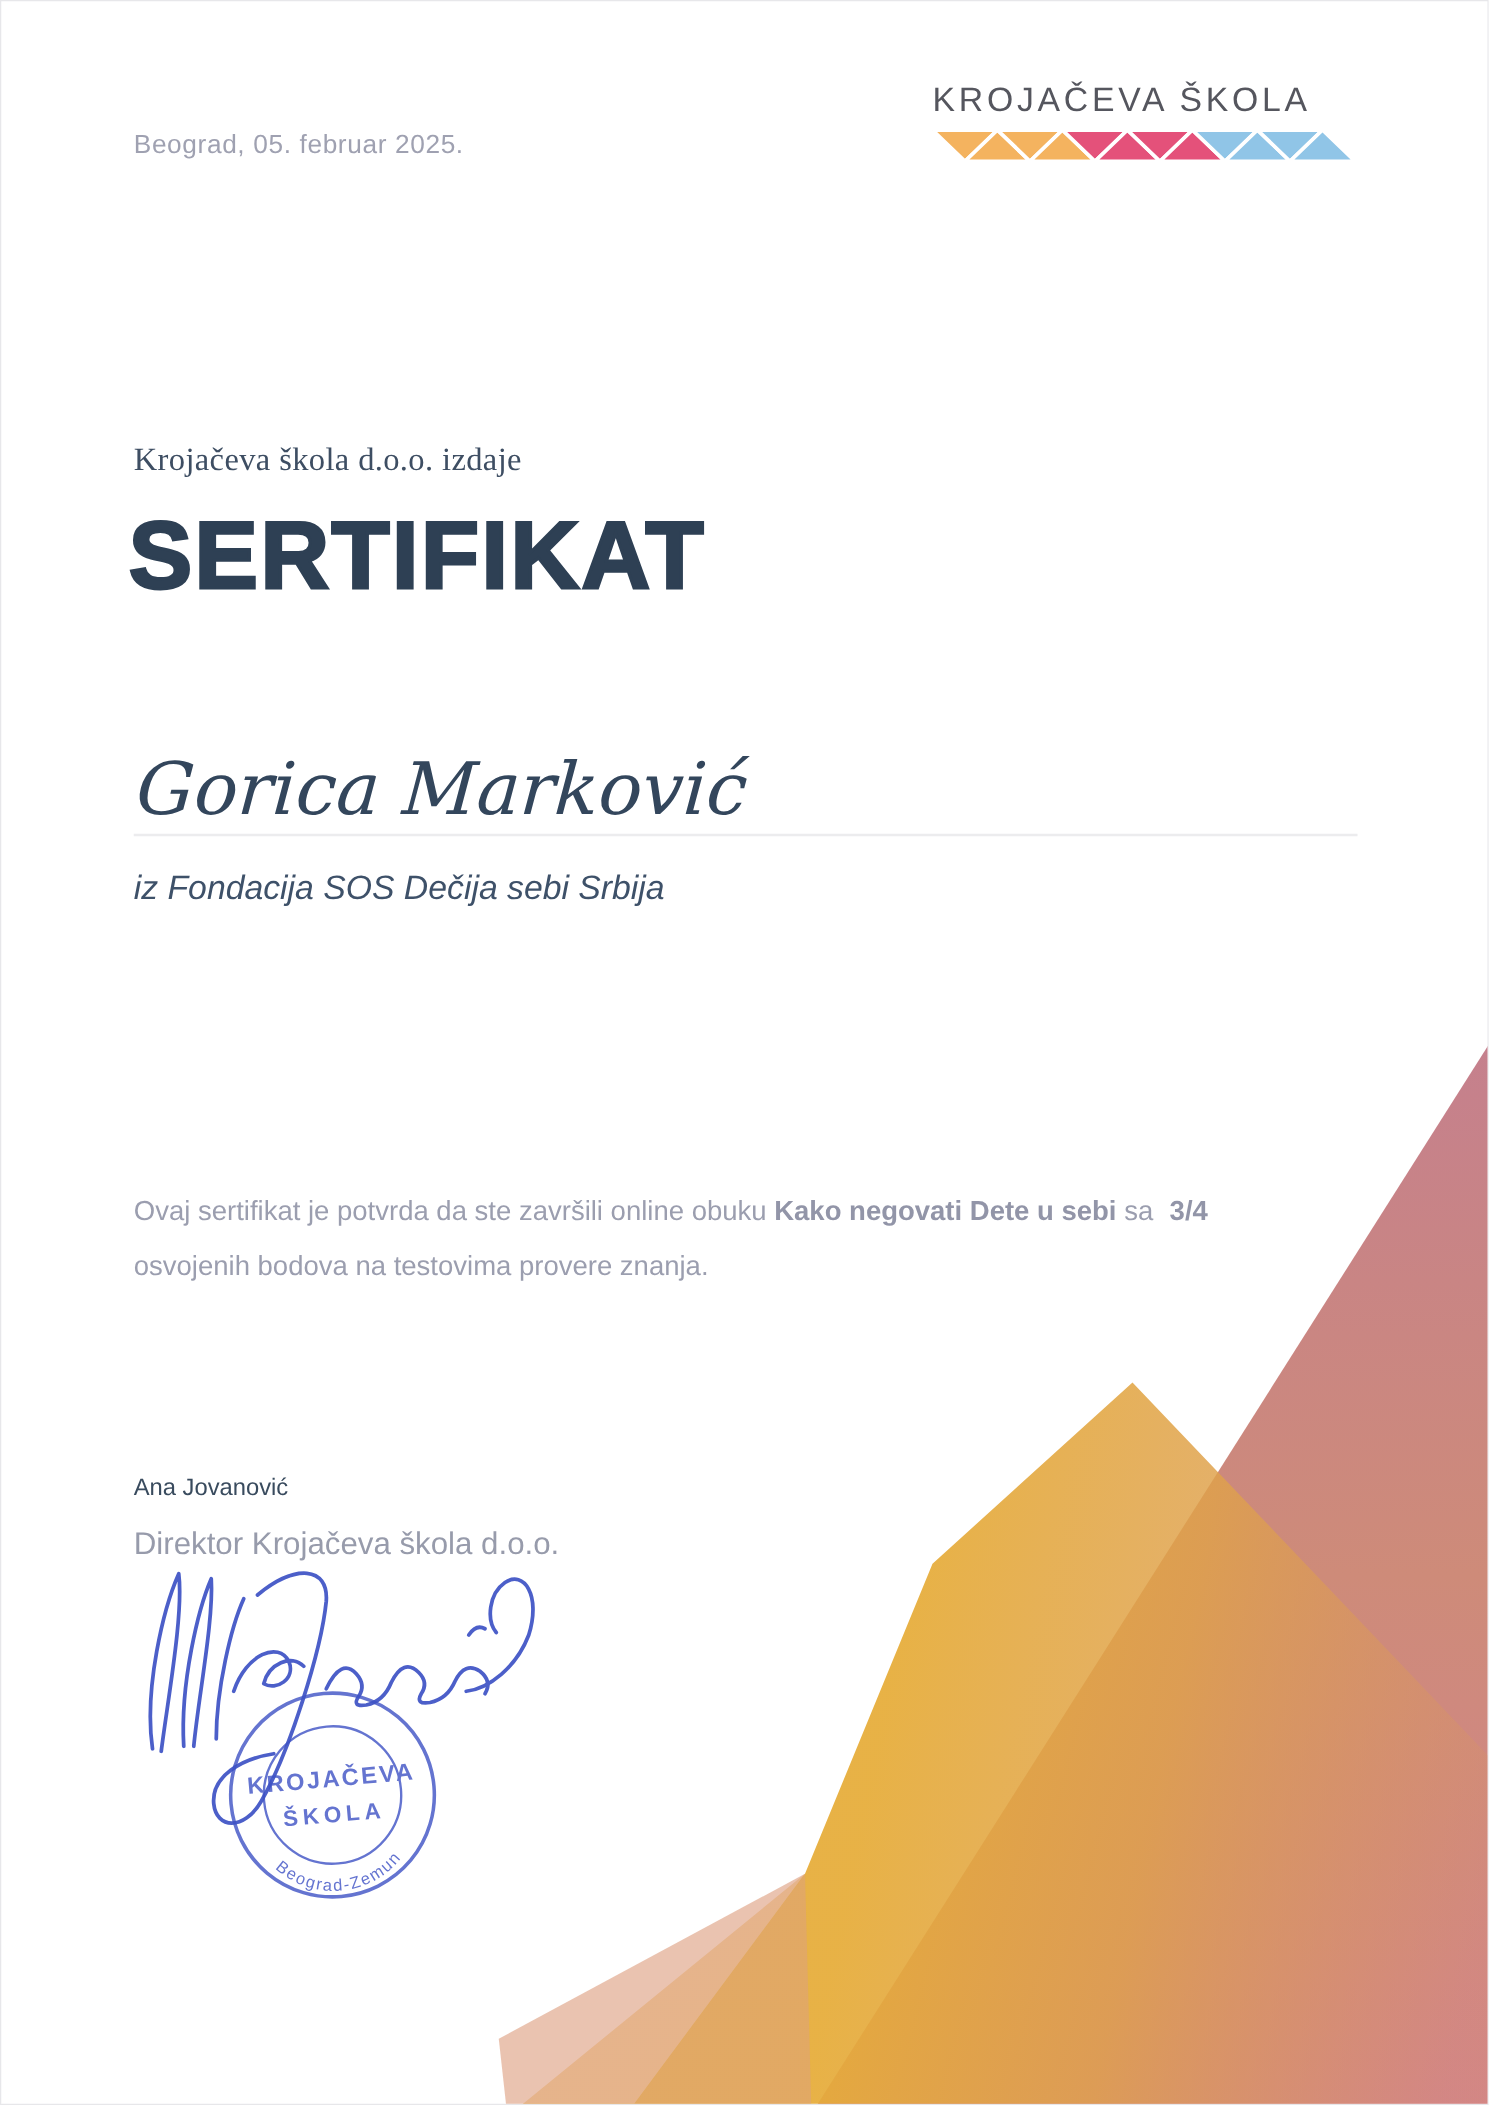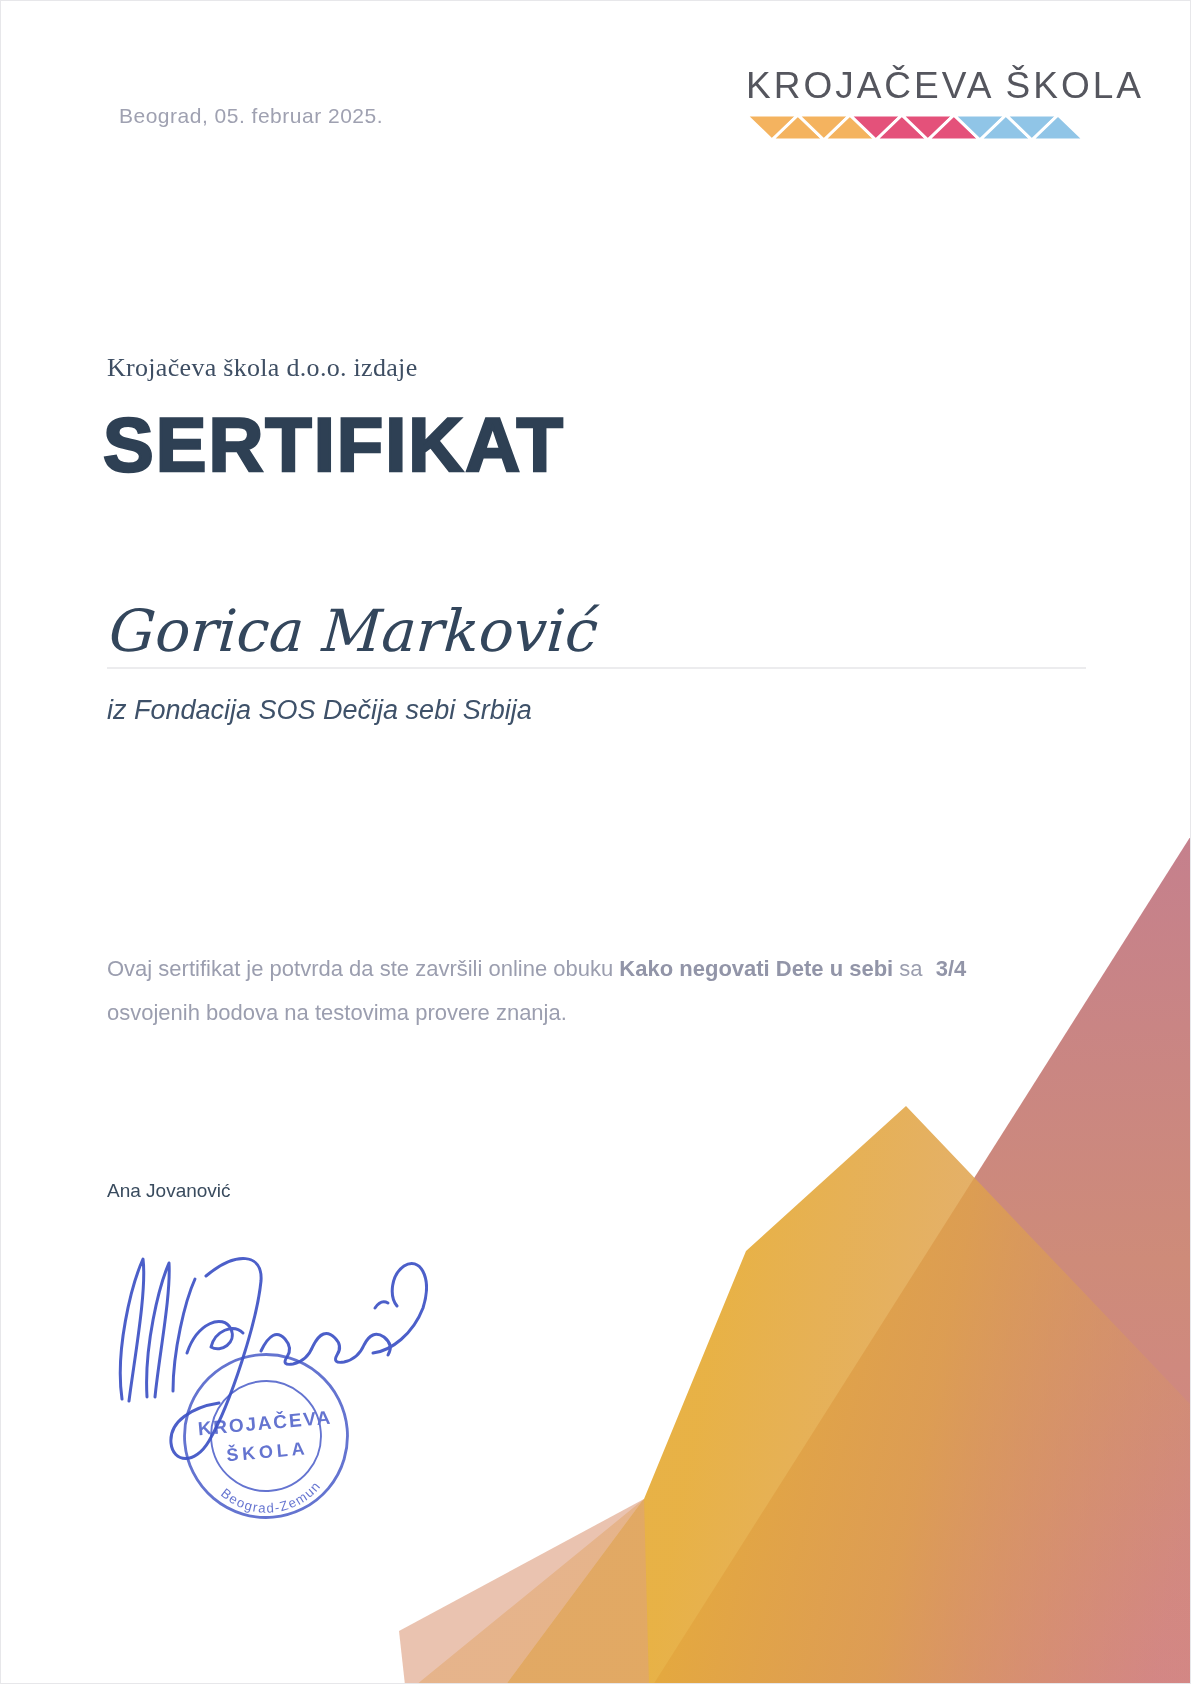--- a/index.html
+++ b/index.html
@@ -3,23 +3,23 @@
 <meta charset="utf-8">
 <style>
   html,body{margin:0;padding:0;background:#fff;}
   .page{
     position:relative;width:1191px;height:1684px;overflow:hidden;
     background:#ffffff;box-sizing:border-box;border:1px solid #e7e7ea;
     font-family:"Liberation Sans",sans-serif;
   }
   .abs{position:absolute;}
   
-  .date-line{left:106px;top:103px;font-size:21px;color:#9FA1B1;letter-spacing:.5px;margin-left:12px;}
+  .date-line{left:106px;top:103px;font-size:21px;color:#9FA1B1;letter-spacing:.5px;}
   .logo{right:99px;top:64px;width:345px;text-align:left;}
-  .logo-text{font-size:37px;color:#55565E;letter-spacing:3px;white-space:nowrap;}
+  .logo-text{font-size:27px;color:#55565E;letter-spacing:3px;white-space:nowrap;}
   .logo-strip{display:block;margin-top:7px;}
   
   .issuer-line{left:106px;top:352px;font-size:26px;color:#3E4E63;letter-spacing:.3px;font-family:Liberation Serif, serif;}
   .cert-title{left:102px;top:384px;font-size:76px;font-weight:700;color:#2E4054;
     letter-spacing:2px;margin-top:16px;-webkit-text-stroke:2.5px #2E4054;}
   
   .recipient-name{left:106px;top:596px;font-family:"DejaVu Serif",serif;font-style:italic;
     font-size:58px;color:#33465C;transform:skewX(-4deg);transform-origin:left bottom;}
   .recipient-line{left:106px;top:666px;width:979px;height:2px;background:#ECECEE;}
   .recipient-org{left:106px;top:694px;font-size:27px;font-style:italic;color:#3E5169;}
@@ -85,20 +85,21 @@
   <div class="abs issuer-line">Krojačeva škola d.o.o. izdaje</div>
   <div class="abs cert-title">SERTIFIKAT</div>
 
   <div class="abs recipient-name">Gorica Marković</div>
   <div class="abs recipient-line"></div>
   <div class="abs recipient-org">iz Fondacija SOS Dečija sebi Srbija</div>
 
   <div class="abs body-par"><span>Ovaj sertifikat je potvrda da ste završili online obuku </span><span class="b">Kako negovati Dete u sebi</span><span> sa </span><span class="score">3/4</span><span> osvojenih bodova na testovima provere znanja.</span></div>
 
   <div class="abs signer-name">Ana Jovanović</div>
+  <div class="abs signer-title">Direktor Krojačeva škola d.o.o.</div>
 
   <svg class="abs stamp" viewBox="0 0 190 190">
     <defs>
       <path id="arcBottom" d="M 24 120 A 73 73 0 0 0 166 120" fill="none"></path>
     </defs>
     <circle cx="95" cy="95" r="86" fill="none" stroke="#4A5CC8" stroke-width="3"></circle>
     <circle cx="95" cy="95" r="58" fill="none" stroke="#4A5CC8" stroke-width="2"></circle>
     <text x="95" y="88" text-anchor="middle" font-family="Liberation Sans, sans-serif" font-size="20" font-weight="bold" letter-spacing="2" fill="#4A5CC8">KROJAČEVA</text>
     <text x="95" y="118" text-anchor="middle" font-family="Liberation Sans, sans-serif" font-size="19" font-weight="bold" letter-spacing="4" fill="#4A5CC8">ŠKOLA</text>
     <text font-family="Liberation Sans, sans-serif" font-size="14" letter-spacing="1.5" fill="#4A5CC8">

